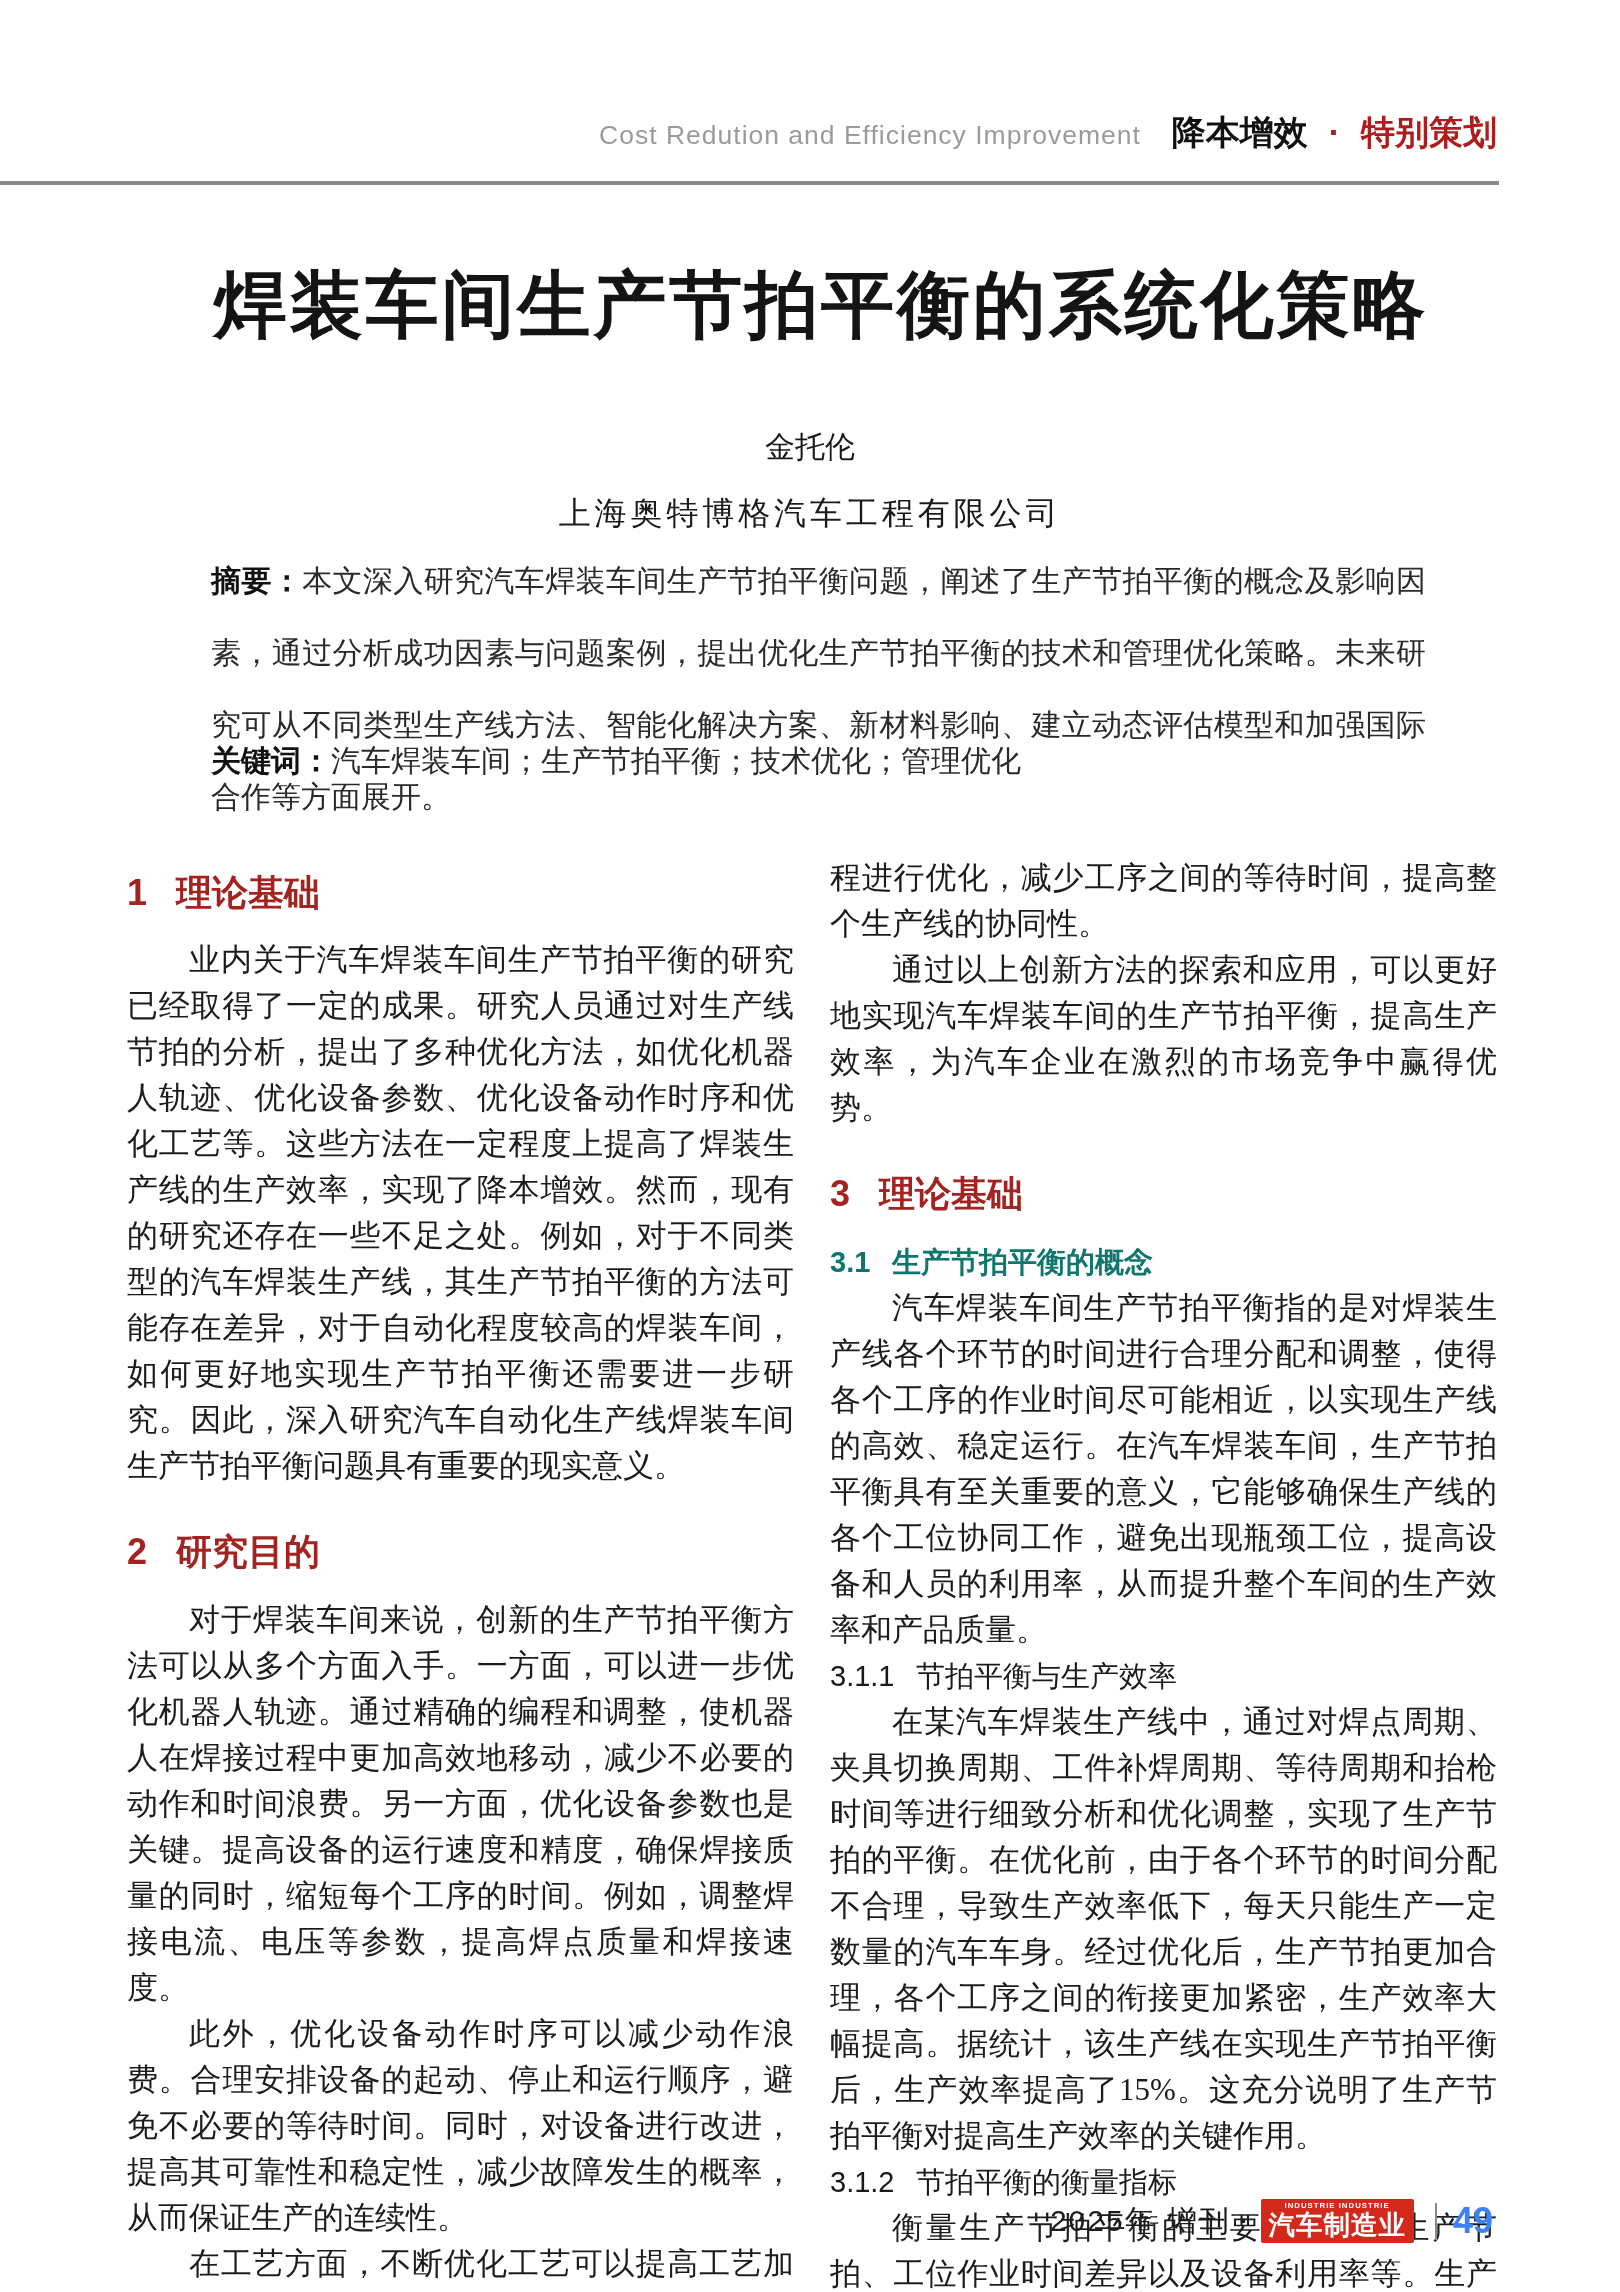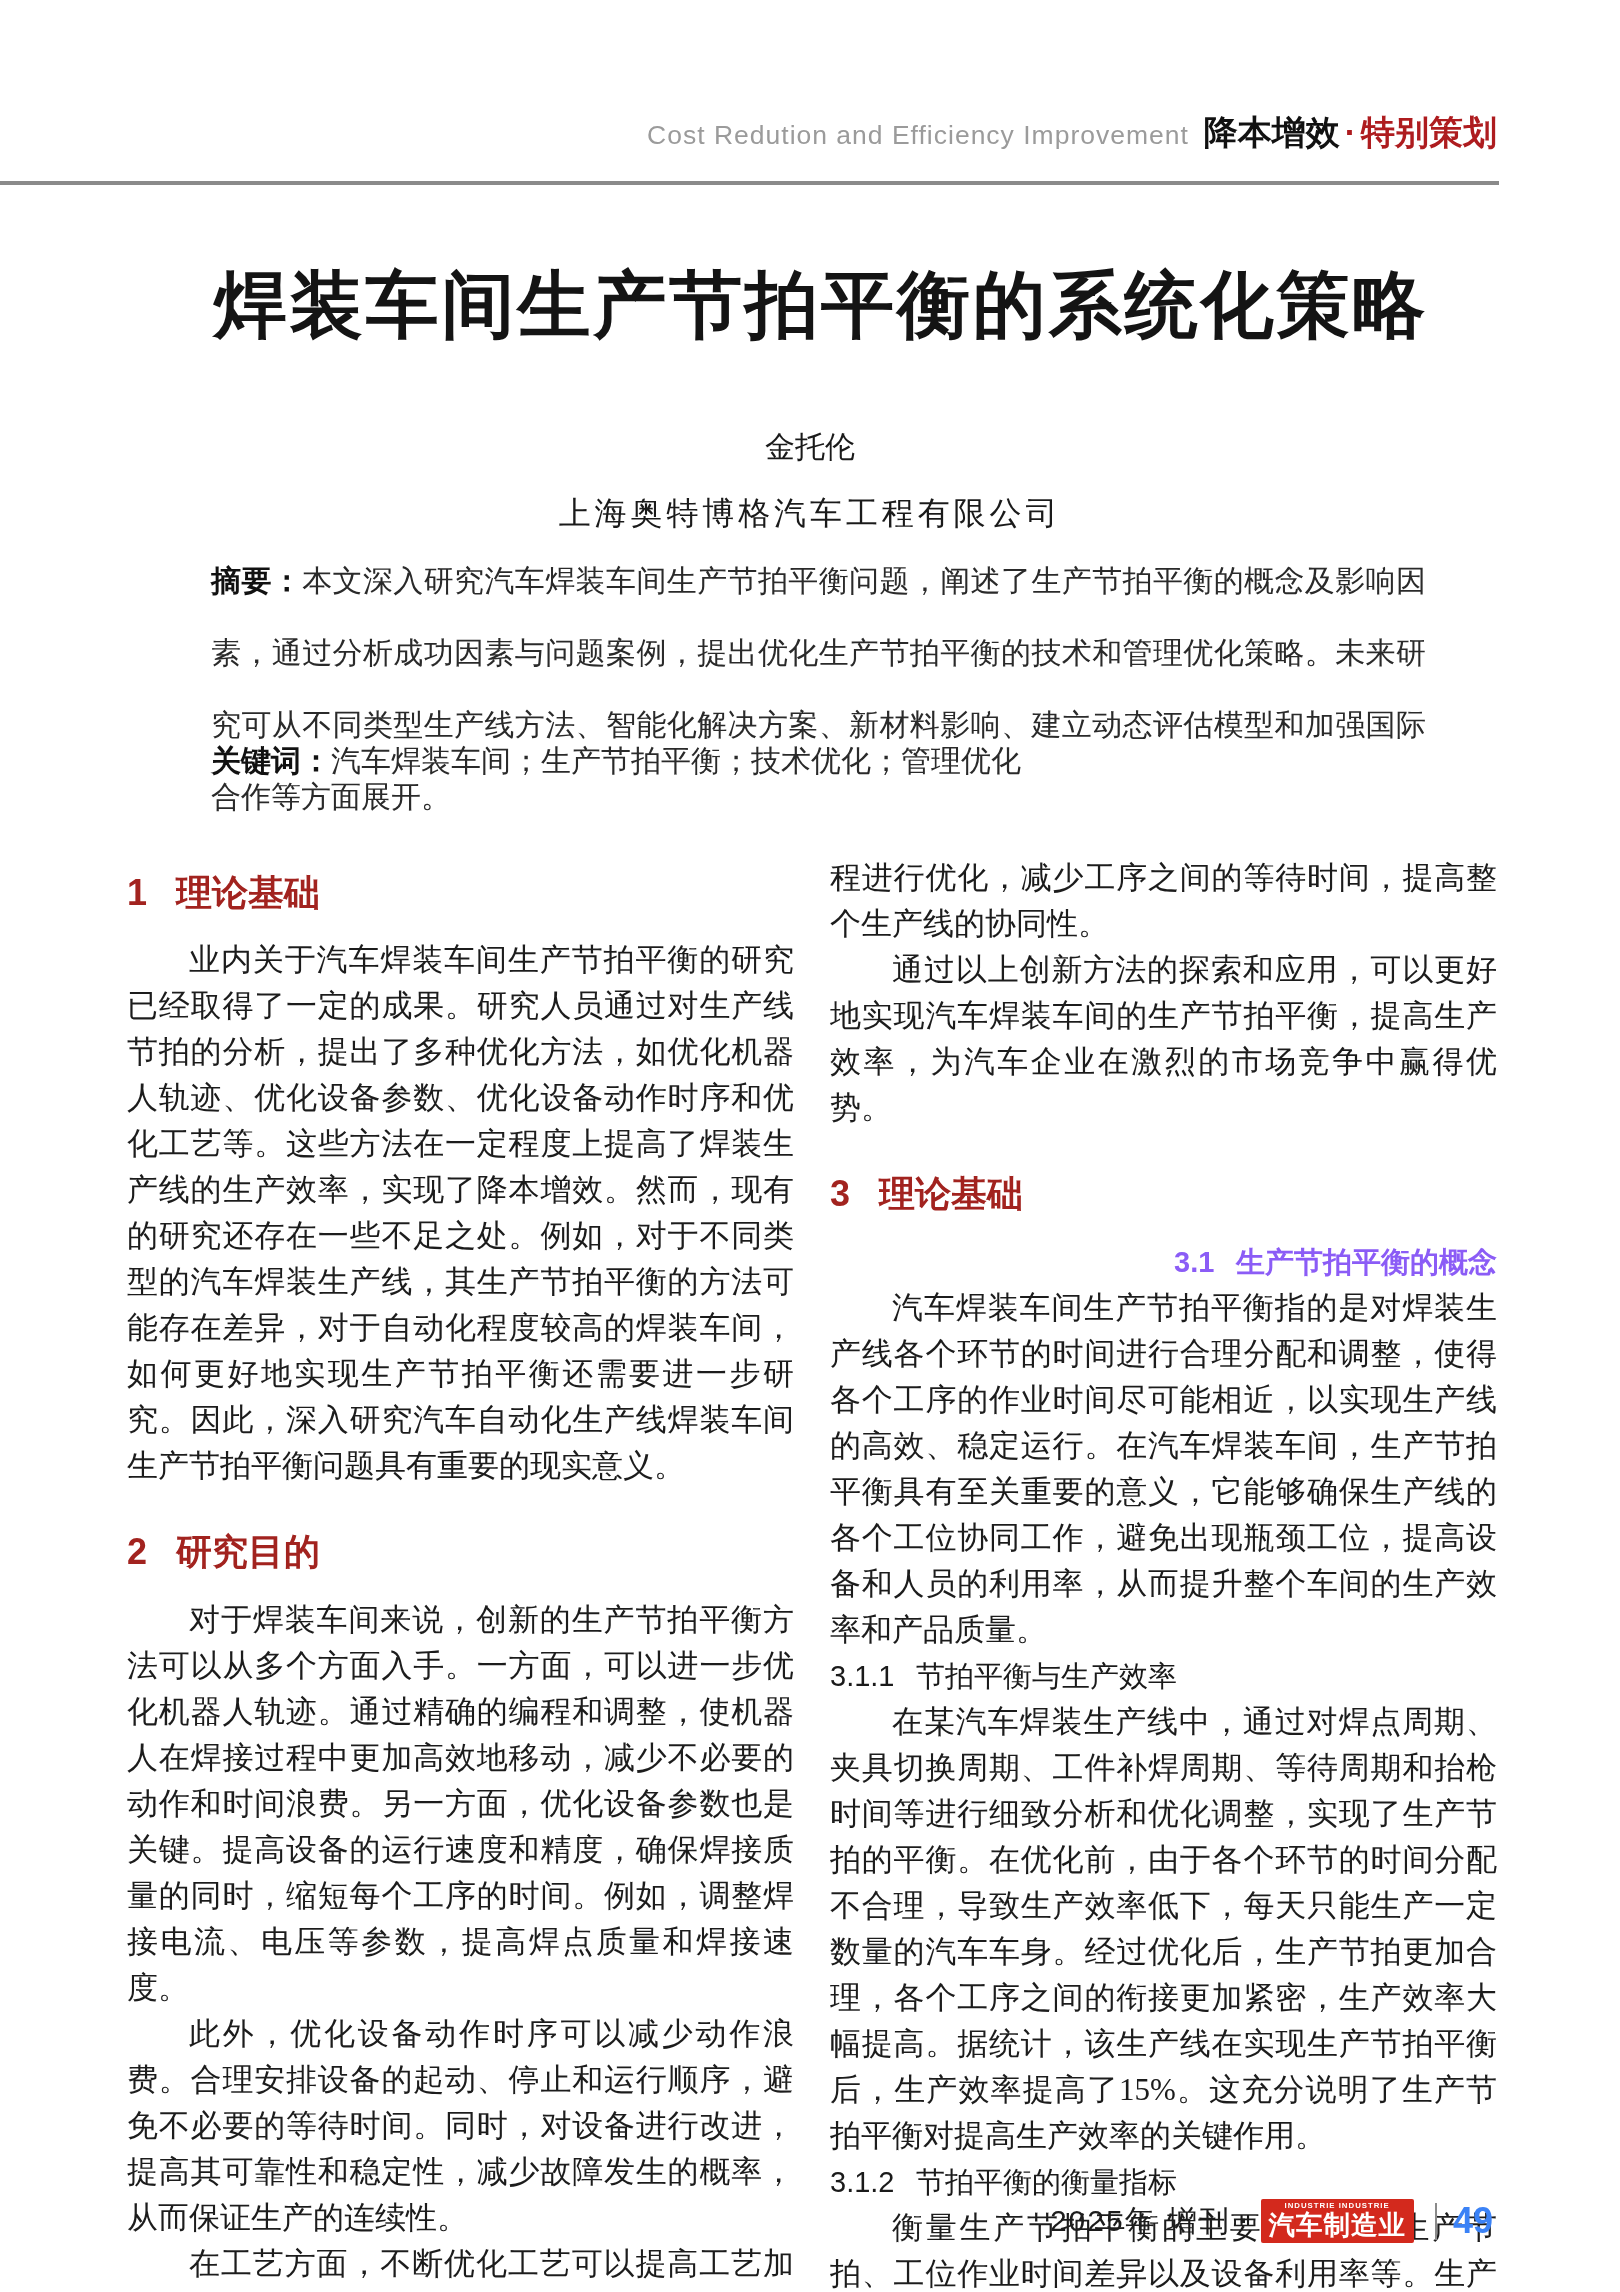--- a/index.html
+++ b/index.html
@@ -14,21 +14,21 @@
     color: #1c1c1c;
   }
 
   
   .page-header {
     position: absolute;
     top: 110px;
     right: 123px;
     display: flex;
     align-items: baseline;
-    gap: 5px;
+    gap: 21px;
     white-space: nowrap;
   }
   .hdr-en {
     font-family: "Liberation Sans", sans-serif;
     font-size: 26.5px;
     font-weight: 400;
     color: #9b9b9b;
     letter-spacing: 1px;
   }
   .hdr-cn-black {
@@ -152,23 +152,22 @@
     color: #a2231f;
     margin: 39px 0 21.6px 0;
     line-height: 47px;
   }
   .sec.first { margin-top: 13.7px; }
   .sec .sec-num { margin-right: 29px; }
   .subhead {
     font-family: "Liberation Sans", sans-serif;
     font-size: 29px;
     font-weight: 700;
-    color: #8b5cf6;
+    color: #0f766e;
     line-height: 46px;
-    text-align: right;
   }
   .subhead .sec-num { margin-right: 21.6px; }
   .subsubhead {
     font-family: "Liberation Sans", sans-serif;
     font-size: 29px;
     font-weight: 400;
     color: #1a1a1a;
     line-height: 46px;
   }
   .subsubhead .sec-num { margin-right: 21.6px; }

